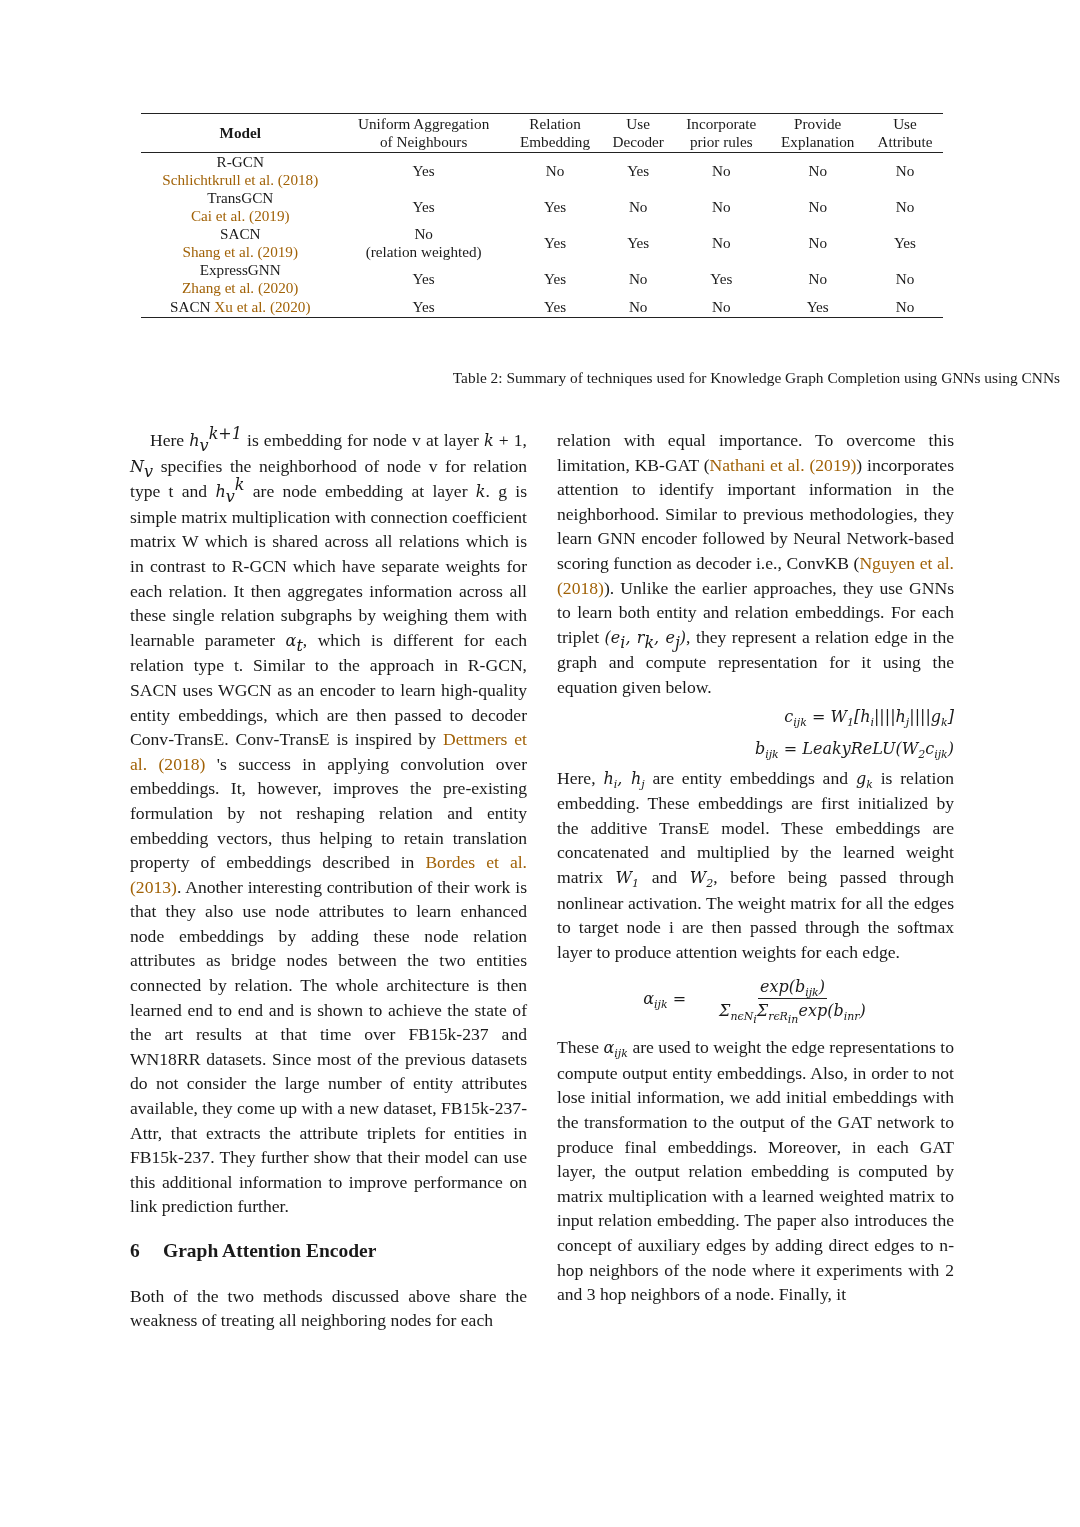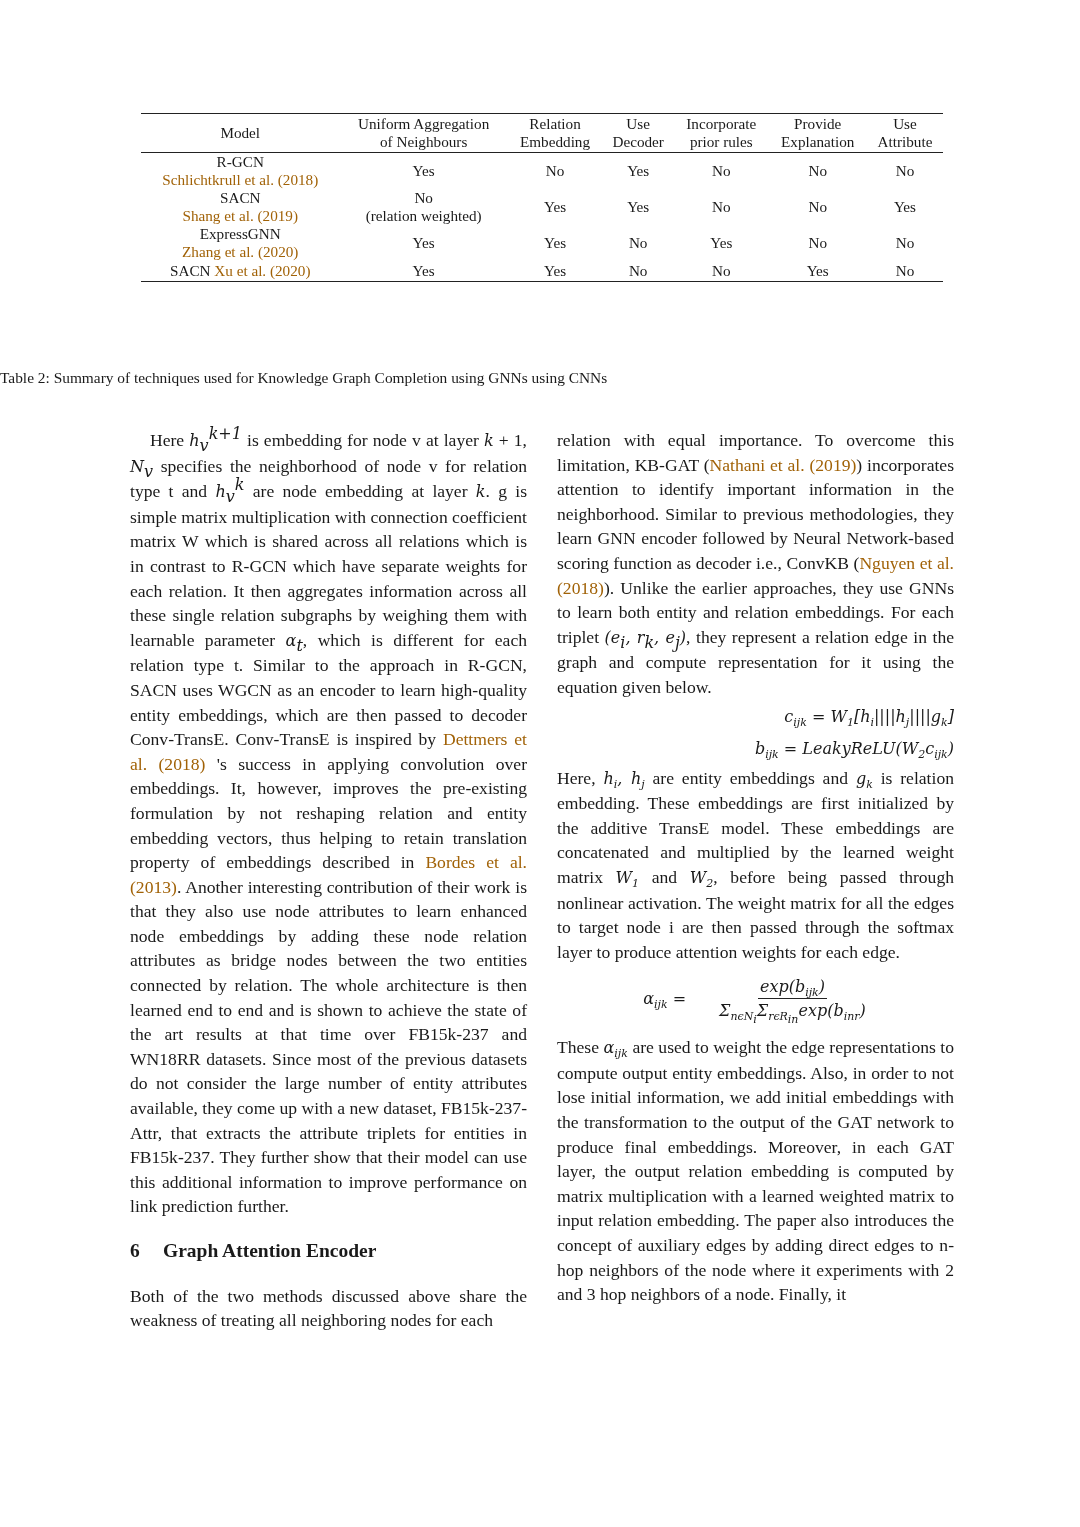--- a/index.html
+++ b/index.html
@@ -2,25 +2,25 @@
 <html><head>
 <meta charset="utf-8">
 <style>
   html, body { margin:0; padding:0; background:#fff; }
   body { width:1080px; height:1527px; position:relative; font-family:"Liberation Serif", "DejaVu Serif", serif; color:#1a1a1a; overflow:hidden; }
   .table-wrap { position:absolute; left:141px; top:113px; width:802px; }
   table { width:100%; border-collapse:collapse; font-size:15.2px; line-height:18px; text-align:center; }
   thead tr { border-top:1.6px solid #222; border-bottom:1px solid #222; }
   tbody tr:last-child { border-bottom:1.6px solid #222; }
   th { font-weight:normal; padding:1px 4px 1px; vertical-align:middle; }
-  th.model { font-weight:normal; }
+  th.model { font-weight:bold; }
   td { padding:0 4px; vertical-align:middle; height:36px; }
   tr.single td { height:20px; }
   .cite { color:#a16207; }
-  .caption { position:absolute; left:0; width:1060px; top:369px; text-align:left; font-size:15.4px; }
+  .caption { position:absolute; left:0; width:1060px; top:369px; text-align:right; font-size:15.4px; }
   .col { position:absolute; top:428px; width:397px; font-size:17.6px; line-height:24.6px; text-align:justify; hyphens:manual; }
   .col p { margin:0; }
   .left { left:130px; }
   .right { left:557px; }
   .indent { text-indent:20px; }
   .m { font-style:italic; font-family:"DejaVu Serif", serif; font-size:16px; }
   sub, sup { font-size:11px; line-height:0; }
   .heading { font-weight:bold; font-size:19.5px; margin-top:20px !important; margin-bottom:20px !important; }
   .heading .num { display:inline-block; width:33px; }
   .eq { text-align:right; font-style:italic; font-family:"DejaVu Serif", serif; font-size:16px; line-height:30px; margin:2px 0 !important; }
@@ -44,20 +44,29 @@
         <th><span>Provide</span><br><span>Explanation</span></th>
         <th><span>Use</span><br><span>Attribute</span></th>
       </tr>
     </thead>
     <tbody>
       <tr>
         <td><span>R-GCN</span><br><a class="cite">Schlichtkrull et al. (2018)</a></td>
         <td>Yes</td>
         <td>No</td>
         <td>Yes</td>
+        <td>No</td>
+        <td>No</td>
+        <td>No</td>
+      </tr>
+      <tr>
+        <td><span>TransGCN</span><br><a class="cite">Cai et al. (2019)</a></td>
+        <td>Yes</td>
+        <td>Yes</td>
+        <td>No</td>
         <td>No</td>
         <td>No</td>
         <td>No</td>
       </tr>
       <tr>
         <td><span>SACN</span><br><a class="cite">Shang et al. (2019)</a></td>
         <td><span>No</span><br><span>(relation weighted)</span></td>
         <td>Yes</td>
         <td>Yes</td>
         <td>No</td>

